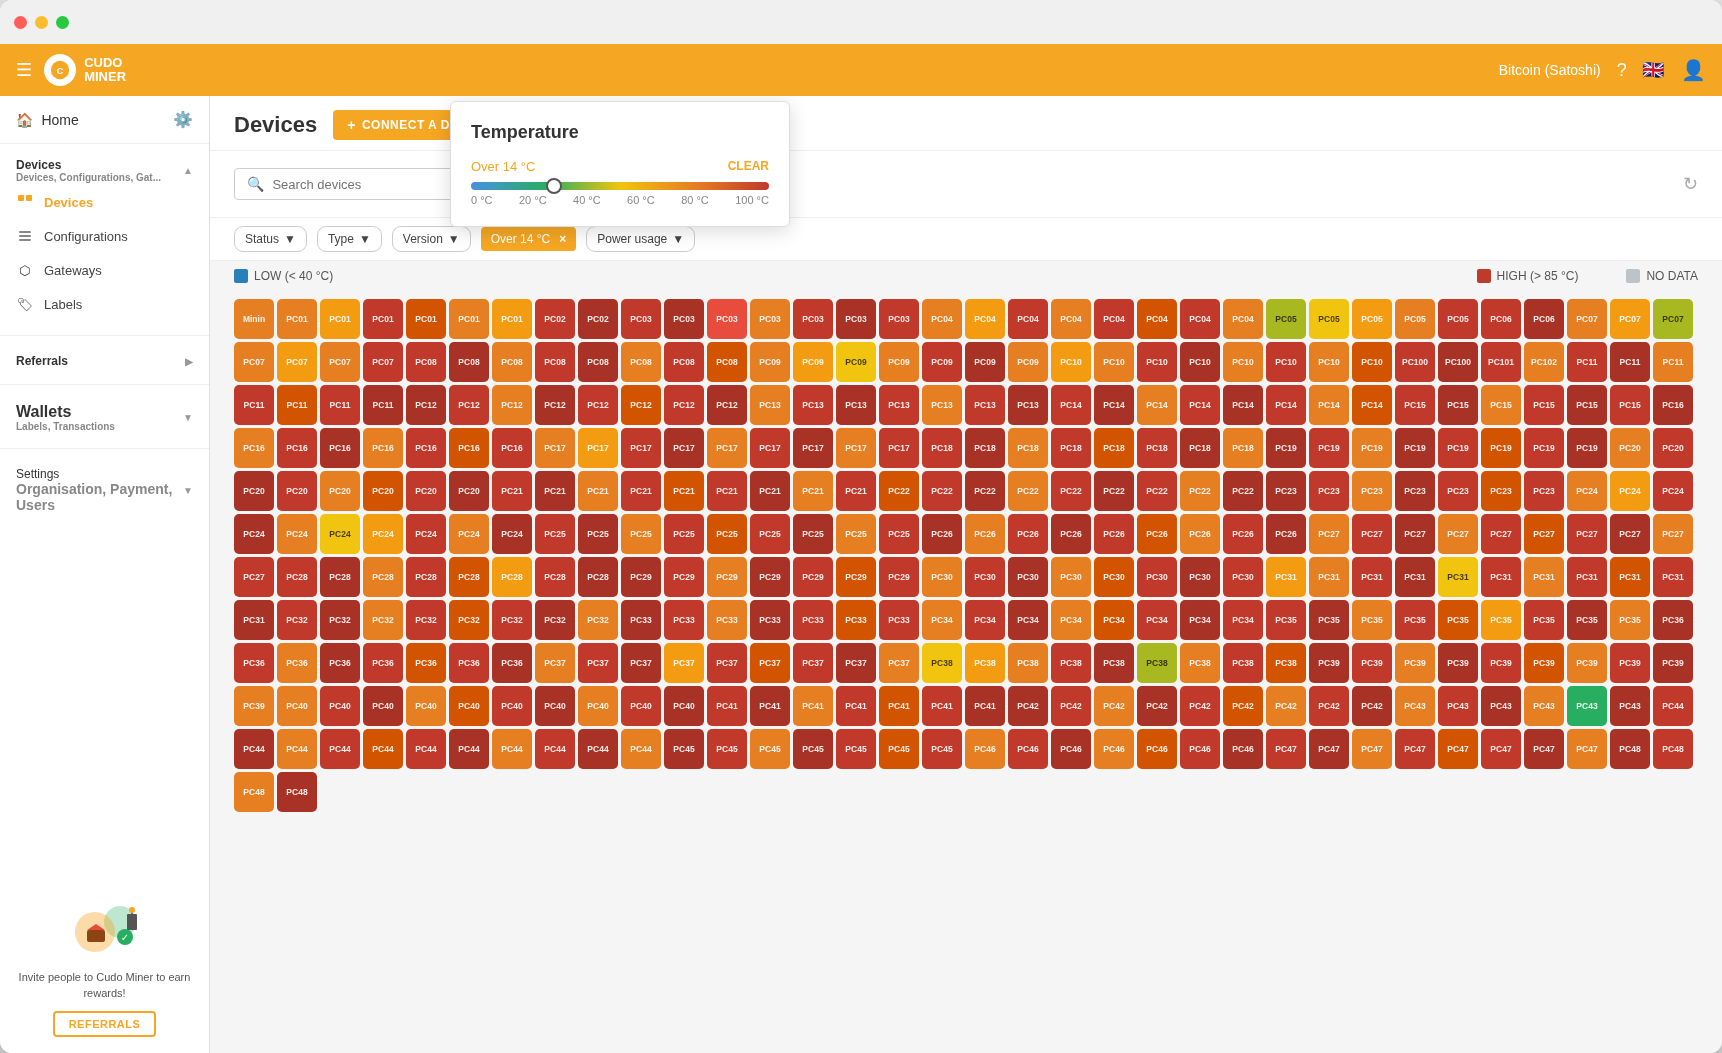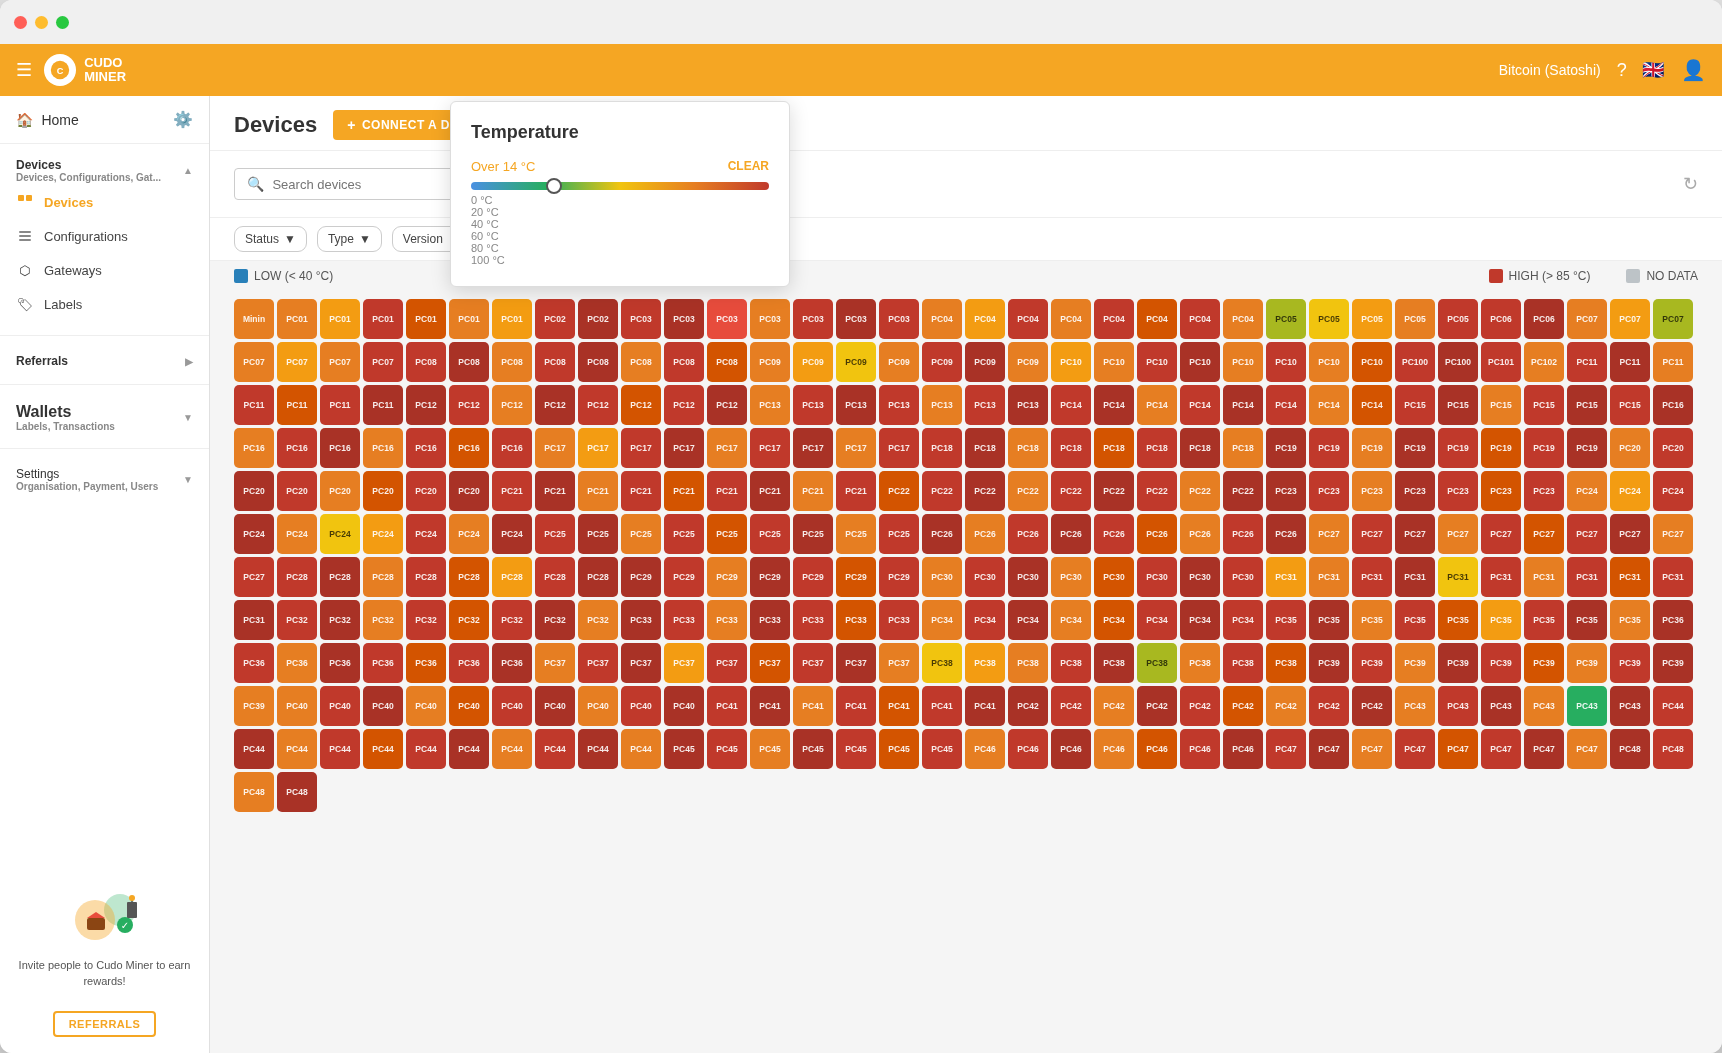--- a/index.html
+++ b/index.html
@@ -33,21 +33,21 @@
     .sidebar-header { padding: 14px 16px; display: flex; align-items: center; justify-content: space-between; border-bottom: 1px solid #eee; }
     .sidebar-home { display: flex; align-items: center; gap: 8px; font-size: 14px; color: #333; }
     .sidebar-section { padding: 10px 0; }
     .sidebar-section-title { font-size: 11px; color: #555; font-weight: 600; padding: 4px 16px 2px; display: flex; align-items: center; justify-content: space-between; }
     .sidebar-item { display: flex; align-items: center; gap: 10px; padding: 8px 16px; font-size: 13px; color: #444; cursor: pointer; }
     .sidebar-item.active { color: #f5a623; font-weight: 600; }
     .sidebar-item-icon { width: 18px; height: 18px; display: flex; align-items: center; justify-content: center; flex-shrink: 0; }
     .sidebar-divider { height: 1px; background: #eee; margin: 4px 0; }
     .sidebar-referral-section { margin-top: auto; padding: 16px; text-align: center; }
     .referral-image { width: 80px; height: 60px; margin: 0 auto 8px; position: relative; }
-    .referral-text { font-size: 11px; color: #555; margin-bottom: 22px; line-height: 1.4; }
+    .referral-text { font-size: 11px; color: #555; margin-bottom: 10px; line-height: 1.4; }
     .referral-btn { border: 2px solid #f5a623; color: #f5a623; background: white; font-size: 11px; font-weight: 700; padding: 5px 14px; border-radius: 4px; cursor: pointer; letter-spacing: 0.5px; }
     .sidebar-section-collapsible { display: flex; align-items: center; cursor: pointer; }
     .chevron { font-size: 10px; color: #999; }
 
     
     .main { flex: 1; overflow: hidden; display: flex; flex-direction: column; background: #f5f5f5; }
     .page-header { padding: 14px 24px 10px; display: flex; align-items: center; gap: 16px; background: white; border-bottom: 1px solid #eee; flex-shrink: 0; }
     .page-title { font-size: 22px; font-weight: 600; color: #333; }
     .connect-btn { display: flex; align-items: center; gap: 6px; background: #f5a623; color: white; border: none; padding: 7px 14px; border-radius: 4px; font-size: 12px; font-weight: 700; cursor: pointer; letter-spacing: 0.5px; }
 
@@ -66,30 +66,30 @@
     .toolbar-spacer { flex: 1; }
     .refresh-btn { color: #aaa; font-size: 18px; cursor: pointer; }
 
     
     .filter-bar { padding: 8px 24px; background: white; border-bottom: 1px solid #eee; display: flex; align-items: center; gap: 10px; flex-shrink: 0; }
     .filter-btn { display: flex; align-items: center; gap: 5px; border: 1px solid #ccc; border-radius: 9px; padding: 5px 10px; font-size: 12px; color: #444; background: white; cursor: pointer; }
     .filter-active { background: #f5a623; color: white; border-color: #f5a623; border-radius: 4px; padding: 5px 10px; font-size: 12px; display: flex; align-items: center; gap: 5px; cursor: pointer; }
     .filter-active .x { margin-left: 4px; font-weight: bold; }
 
     
-    .legend { padding: 8px 24px; display: flex; align-items: center; gap: 16px; font-size: 12px; color: #555; flex-shrink: 0; background: #f5f5f5; }
+    .legend { padding: 8px 24px; display: flex; align-items: center; gap: 28px; font-size: 12px; color: #555; flex-shrink: 0; background: #f5f5f5; }
     .legend-item { display: flex; align-items: center; gap: 6px; }
     .legend-dot { width: 14px; height: 14px; border-radius: 2px; }
     .temp-popup { position: absolute; top: 0; left: 220px; z-index: 100; background: white; border: 1px solid #ddd; border-radius: 6px; padding: 20px; width: 340px; box-shadow: 0 4px 20px rgba(0,0,0,0.15); }
     .popup-title { font-size: 18px; font-weight: 600; color: #333; margin-bottom: 16px; }
     .popup-range-label { font-size: 13px; color: #f5a623; margin-bottom: 8px; display: flex; justify-content: space-between; }
     .clear-btn { color: #f5a623; font-weight: 600; font-size: 12px; cursor: pointer; }
     .temp-slider-track { height: 8px; border-radius: 4px; background: linear-gradient(to right, #4a90e2, #27ae60, #f1c40f, #e67e22, #c0392b); position: relative; margin-bottom: 4px; }
     .slider-thumb { width: 16px; height: 16px; background: white; border: 2px solid #555; border-radius: 50%; position: absolute; top: -4px; left: 25%; cursor: pointer; }
-    .temp-labels { display: flex; justify-content: space-between; font-size: 11px; color: #888; margin-top: 2px; flex-direction: column; }
+    .temp-labels { display: flex; justify-content: space-between; font-size: 11px; color: #888; margin-top: 2px; }
 
     
     .grid-area { flex: 1; overflow-y: auto; padding: 8px 24px 16px; position: relative; }
     .device-grid { display: flex; flex-wrap: wrap; gap: 3px; align-items: center; }
     .device-cell { width: 40px; height: 40px; border-radius: 5px; display: flex; align-items: center; justify-content: center; font-size: 8.5px; font-weight: 600; color: rgba(255,255,255,0.9); cursor: pointer; flex-shrink: 0; }
 
     
     .c-red { background: #c0392b; }
     .c-dark-red { background: #a93226; }
     .c-orange { background: #e67e22; }
@@ -201,21 +201,21 @@
             <span class="chevron">▼</span>
           </div>
         </div>
 
         <div class="sidebar-divider"></div>
 
         <div class="sidebar-section">
           <div class="sidebar-section-title sidebar-section-collapsible">
             <div>
               <div style="font-size:12px; font-weight:400; color:#333;">Settings</div>
-              <div style="font-size:10px; color:#888;">Organisation, Payment, Users</div>
+              <div style="font-size:14px; color:#888;">Organisation, Payment, Users</div>
             </div>
             <span class="chevron">▼</span>
           </div>
         </div>
 
         <div class="sidebar-referral-section">
           <div class="referral-image">
             
             <svg width="80" height="60" viewBox="0 0 80 60">
               <circle cx="55" cy="20" r="16" fill="#27ae60" opacity="0.3"></circle>

